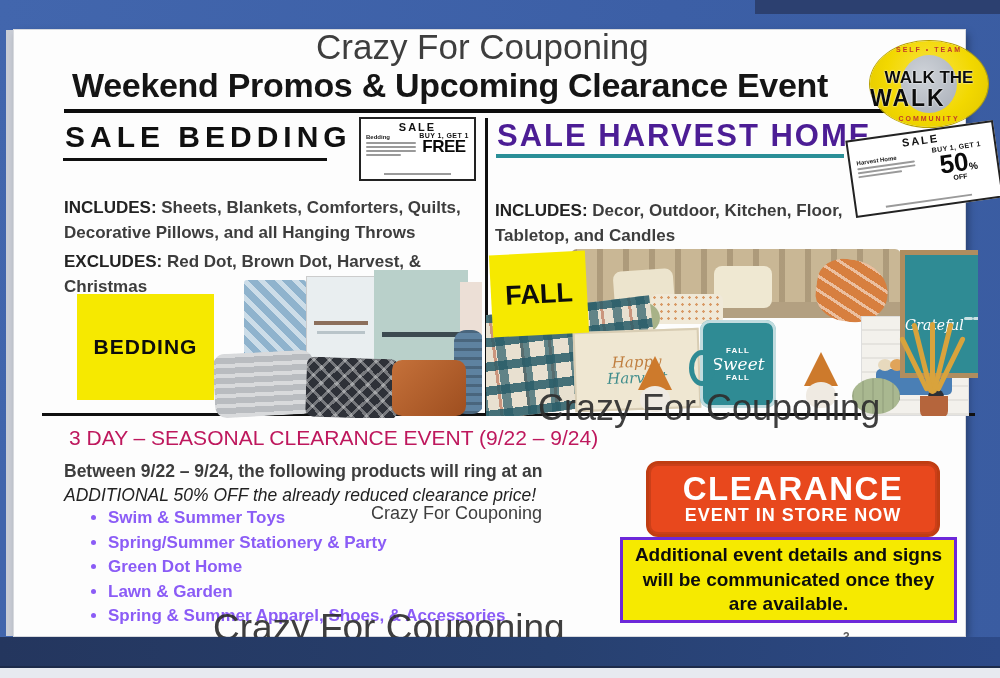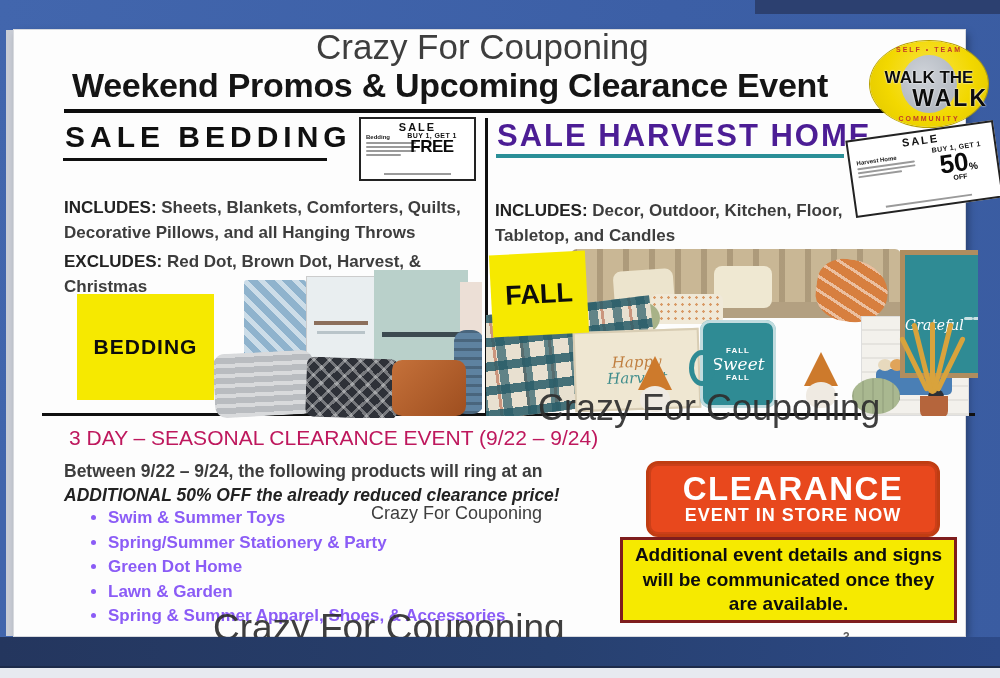--- a/index.html
+++ b/index.html
@@ -36,21 +36,21 @@
     background:radial-gradient(circle at 50% 40%,#f9e44a 0%,#f2d800 55%,#dfc400 100%);
     box-shadow:0 0 0 1px #b7a100;}
   .logo .globe{position:absolute;left:31px;top:14px;width:56px;height:58px;border-radius:50%;
     background:radial-gradient(circle at 40% 35%,#cfd3d9,#a7adb6);}
   .logo .arc{position:absolute;left:0;width:100%;text-align:center;font-size:7px;font-weight:700;
     color:#c03a2b;letter-spacing:2px;}
   .logo .arc-top{top:5px;}
   .logo .arc-bottom{bottom:5px;}
   .logo .l1{position:absolute;left:0;top:27px;width:100%;text-align:center;font-size:17px;font-weight:900;
     color:#0c0c0c;letter-spacing:0;text-shadow:0 0 2px #fff,0 0 1px #fff;white-space:nowrap;}
-  .logo .l2{position:absolute;left:0;top:44px;width:100%;text-align:right;font-size:23px;font-weight:900;
+  .logo .l2{position:absolute;left:0;top:44px;width:100%;text-align:left;font-size:23px;font-weight:900;
     color:#0c0c0c;letter-spacing:2px;text-shadow:0 0 2px #fff,0 0 1px #fff;}
 
   
   .v-divider{left:471px;top:88px;width:3px;height:295px;background:#101010;}
   .h-divider{left:28px;top:383px;width:933px;height:3px;background:#101010;}
 
   
   .bedding-heading{left:51px;top:90px;font-size:30px;font-weight:800;letter-spacing:5px;color:#101010;white-space:nowrap;}
   .bedding-underline{left:49px;top:128px;width:264px;height:3px;background:#101010;}
   .bedding-offer{left:50px;top:135px;font-size:21px;font-weight:800;color:#111;white-space:nowrap;}
@@ -65,21 +65,21 @@
   
   .sign{background:#fff;border:2px solid #222;}
   .sign .sale{position:absolute;left:0;top:2px;width:100%;text-align:center;font-weight:800;font-size:11px;letter-spacing:2px;color:#111;}
   .sign .cat{font-weight:800;font-size:6px;color:#222;}
   .sign .bar{height:2px;background:#9a9a9a;margin:2px 0;border-radius:1px;}
   .sign .buy{font-weight:800;font-size:7px;color:#111;letter-spacing:.4px;}
   .sign .big{font-weight:900;color:#0a0a0a;line-height:.95;}
   .sign .fine{position:absolute;left:20%;bottom:4px;width:60%;height:2px;background:#9a9a9a;}
   .bedding-sign{left:345px;top:87px;width:113px;height:60px;}
   .bedding-sign .left{position:absolute;left:5px;top:15px;width:50px;}
-  .bedding-sign .right{position:absolute;right:16px;top:13px;width:52px;text-align:center;}
+  .bedding-sign .right{position:absolute;right:4px;top:13px;width:52px;text-align:center;}
   .bedding-sign .big{font-size:17px;letter-spacing:-.5px;}
   .harvest-sign{left:836px;top:100px;width:145px;height:74px;transform:rotate(-8deg);}
   .harvest-sign .left{position:absolute;left:6px;top:19px;width:58px;}
   .harvest-sign .right{position:absolute;right:5px;top:16px;width:66px;text-align:center;}
   .harvest-sign .big{font-size:26px;display:inline-block;}
   .harvest-sign .pct{font-size:10px;font-weight:900;}
   .harvest-sign .off{font-size:7px;font-weight:800;display:block;margin-top:-2px;}
 
   
   .harvest-heading{left:483px;top:88px;font-size:31px;font-weight:800;letter-spacing:2px;color:#4c1d95;white-space:nowrap;}
@@ -157,28 +157,28 @@
   .wheat .stalk{position:absolute;bottom:24px;left:26px;width:5px;height:72px;background:#d9a33c;border-radius:3px;}
   .wheat .s2{transform:rotate(14deg);left:36px;} .wheat .s3{transform:rotate(-14deg);left:16px;}
   .wheat .s4{transform:rotate(26deg);left:44px;height:60px;} .wheat .s5{transform:rotate(-26deg);left:8px;height:60px;}
   .wheat .pot{position:absolute;bottom:0;left:16px;width:28px;height:22px;background:#b5653c;border-radius:0 0 7px 7px;}
   .green-pumpkin{left:366px;top:134px;width:48px;height:36px;background:#a9b890;border-radius:50%;
     background-image:repeating-linear-gradient(90deg,rgba(0,0,0,.08) 0 2px,transparent 2px 10px);}
 
   
   .clr-heading{left:55px;top:396px;font-size:21px;font-weight:400;color:#be185d;white-space:nowrap;}
   .clr-intro1{left:50px;top:431px;font-size:17.5px;font-weight:600;color:#3d3d3d;white-space:nowrap;}
-  .clr-intro2{left:50px;top:455px;font-size:17.5px;font-weight:700;font-style:italic;color:#222;white-space:nowrap;}
+  .clr-intro2{left:50px;top:455px;font-size:17.5px;font-weight:400;font-style:italic;color:#222;white-space:nowrap;}
   .clr-bullets{left:72px;top:478px;width:480px;margin:0;padding-left:22px;list-style:disc;}
   .clr-bullets li{font-size:17px;font-weight:600;color:#8b5cf6;margin-bottom:4.5px;white-space:nowrap;}
   .clr-badge{left:632px;top:431px;width:288px;height:70px;background:#e8481d;border:3px solid #c03d12;border-radius:12px;
     box-shadow:inset 0 0 0 2px rgba(0,0,0,.12);display:flex;flex-direction:column;align-items:center;justify-content:center;}
   .clr-badge .b1{font-size:33px;font-weight:900;letter-spacing:1.5px;color:#fff;line-height:1;}
   .clr-badge .b2{font-size:18px;font-weight:800;letter-spacing:1px;color:#fff;line-height:1.15;}
-  .clr-note{left:606px;top:507px;width:337px;height:86px;background:#f6ea00;border:3px solid #7f1d1d;
+  .clr-note{left:606px;top:507px;width:337px;height:86px;background:#f6ea00;border:3px solid #6d28d9;
     display:flex;align-items:center;justify-content:center;text-align:center;
     font-size:19px;font-weight:800;color:#0d0d0d;line-height:1.3;padding:17px 8px;box-sizing:border-box;}
   .page-num{left:829px;top:600px;font-size:12px;color:#5c5c5c;font-weight:700;}
 </style>
 </head>
 <body>
 
 <div class="screen">
   <div class="abs bg-topright"></div>
   <div class="abs slide-edge"></div>

